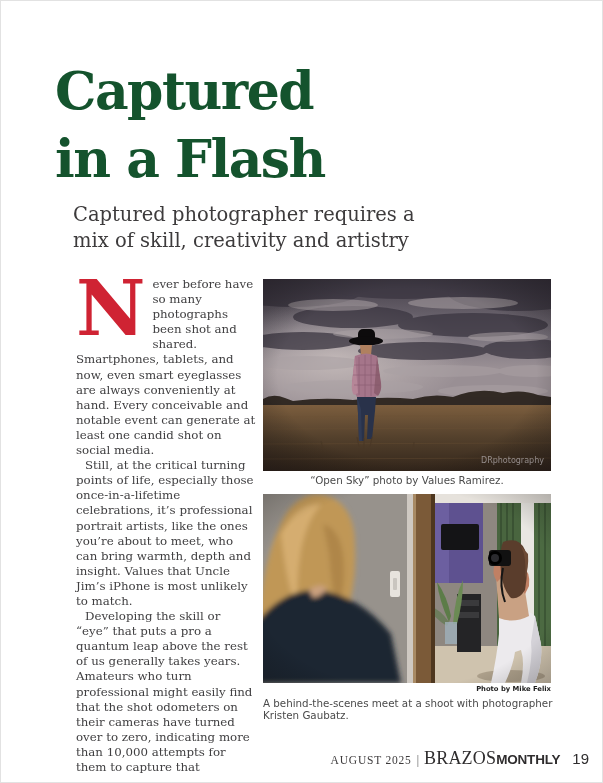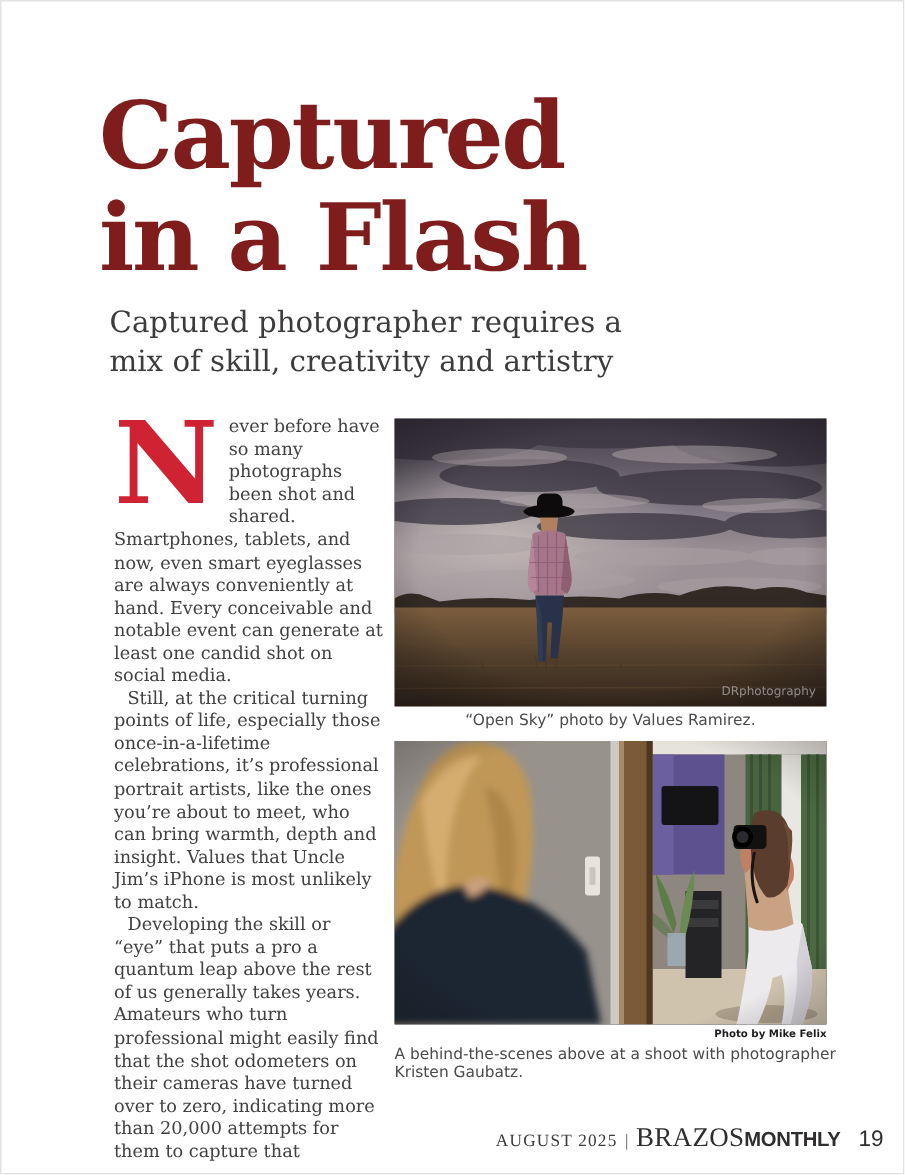--- a/index.html
+++ b/index.html
@@ -1,21 +1,21 @@
 <!DOCTYPE html>
 <html><head>
 <meta charset="utf-8">
 <style>
   html,body{margin:0;padding:0;background:#fff;}
   .page{position:relative;width:603px;height:783px;background:#ffffff;overflow:hidden;
         font-family:"DejaVu Serif",serif;box-sizing:border-box;border:1px solid #e2e2e2;}
   .abs{position:absolute;}
 
   
-  .headline{left:65px;top:56px;font-weight:700;color:#7f1d1d;font-size:62px;line-height:68px;
+  .headline{left:54px;top:56px;font-weight:700;color:#14532d;font-size:52px;line-height:68px;
             letter-spacing:-1.5px;font-family:"DejaVu Serif",serif;}
   .subtitle{left:72px;top:201px;font-size:19.5px;line-height:26px;color:#3d3b3c;
             font-family:"DejaVu Serif",serif;}
 
   
   .body-col{left:75px;top:276px;width:180px;color:#414042;font-size:11.8px;line-height:15.1px;
             text-align:left;}
   .body-col p{margin:0;}
   .body-col p.indent{text-indent:9px;}
   .dropcap{float:left;font-size:76px;line-height:58px;font-weight:700;color:#cf2333;
@@ -59,21 +59,21 @@
   </div>
 
   <div class="abs subtitle">
     <div>Captured photographer requires a</div>
     <div>mix of skill, creativity and artistry</div>
   </div>
 
   <div class="abs body-col">
     <p><span class="dropcap">N</span><span>ever before have so many photographs been shot and shared. Smartphones, tablets, and now, even smart eyeglasses are always conveniently at hand. Every conceivable and notable event can generate at least one candid shot on social media.</span></p>
     <p class="indent">Still, at the critical turning points of life, especially those once-in-a-lifetime celebrations, it’s professional portrait artists, like the ones you’re about to meet, who can bring warmth, depth and insight. Values that Uncle Jim’s iPhone is most unlikely to match.</p>
-    <p class="indent">Developing the skill or “eye” that puts a pro a quantum leap above the rest of us generally takes years. Amateurs who turn professional might easily find that the shot odometers on their cameras have turned over to zero, indicating more than 20,000 attempts for them to capture that</p>
+    <p class="indent">Developing the skill or “eye” that puts a pro a quantum leap above the rest of us generally takes years. Amateurs who turn professional might easily find that the shot odometers on their cameras have turned over to zero, indicating more than 10,000 attempts for them to capture that</p>
   </div>
 
 
   <div class="abs photo photo1">
     <svg width="288" height="192" viewBox="0 0 288 192">
       <defs>
         <linearGradient id="sky" x1="0" y1="0" x2="0" y2="1">
           <stop offset="0" stop-color="#453f49"></stop>
           <stop offset="0.45" stop-color="#7b747e"></stop>
           <stop offset="0.68" stop-color="#998f94"></stop>
@@ -229,21 +229,21 @@
         <path d="M-6,150 Q-2,60 24,18 Q44,-8 70,4 Q92,16 92,52 Q94,92 82,124 Q72,150 58,162 L70,189 L-6,189 Z" fill="#c09757"></path>
         <path d="M18,40 Q34,8 58,10 Q44,26 38,56 Q32,92 36,120 Q24,96 18,40 Z" fill="#d9b377" opacity="0.8"></path>
         <path d="M60,30 Q76,34 80,60 Q84,92 74,118 Q68,90 66,60 Z" fill="#a87f42" opacity="0.7"></path>
         <path d="M-6,189 L-6,128 Q20,96 52,96 Q96,100 128,140 L138,189 Z" fill="#1f2733"></path>
         <path d="M46,96 Q56,88 64,94 Q60,102 50,104 Z" fill="#caa07e"></path>
       </g>
       <rect x="0" y="0" width="288" height="189" fill="url(#vig2)"></rect>
     </svg>
   </div>
   <div class="abs credit2">Photo by Mike Felix</div>
-  <div class="abs caption2">A behind-the-scenes above at a shoot with photographer Kristen Gaubatz.</div>
+  <div class="abs caption2">A behind-the-scenes meet at a shoot with photographer Kristen Gaubatz.</div>
 
   <div class="abs footer">
     <span class="issue">AUGUST 2025</span>
     <span class="sep">|</span>
     <span class="brand-serif">BRAZOS</span>
     <span class="brand-bold">MONTHLY</span>
     <span class="pagenum">19</span>
   </div>
 
 </div>

